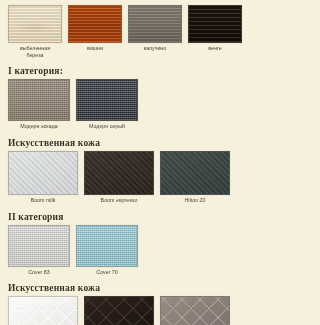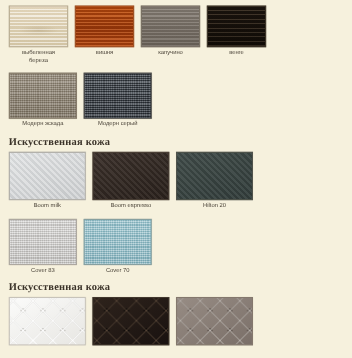--- a/index.html
+++ b/index.html
@@ -205,20 +205,21 @@
             <div class="grain"></div>
           </div>
         <div class="caption">венге</div>
       </div>
     </div>
   </div>
 
   <div class="sp-a"></div>
 
   <div class="section">
+    <div class="heading">I категория:</div>
     <div class="row">
       <div class="cell">
         <div class="swatch fab f-escada">
             <div class="tex"></div>
           </div>
         <div class="caption">Модерн эскада</div>
       </div>
       <div class="cell">
         <div class="swatch fab f-gray">
             <div class="tex"></div>
@@ -250,20 +251,21 @@
             <div class="tex"></div>
           </div>
         <div class="caption">Hilton 20</div>
       </div>
     </div>
   </div>
 
   <div class="sp-c"></div>
 
   <div class="section">
+    <div class="heading">II категория</div>
     <div class="row">
       <div class="cell">
         <div class="swatch cov c-83">
             <div class="tex"></div>
           </div>
         <div class="caption">Cover 83</div>
       </div>
       <div class="cell">
         <div class="swatch cov c-70">
             <div class="tex"></div>

